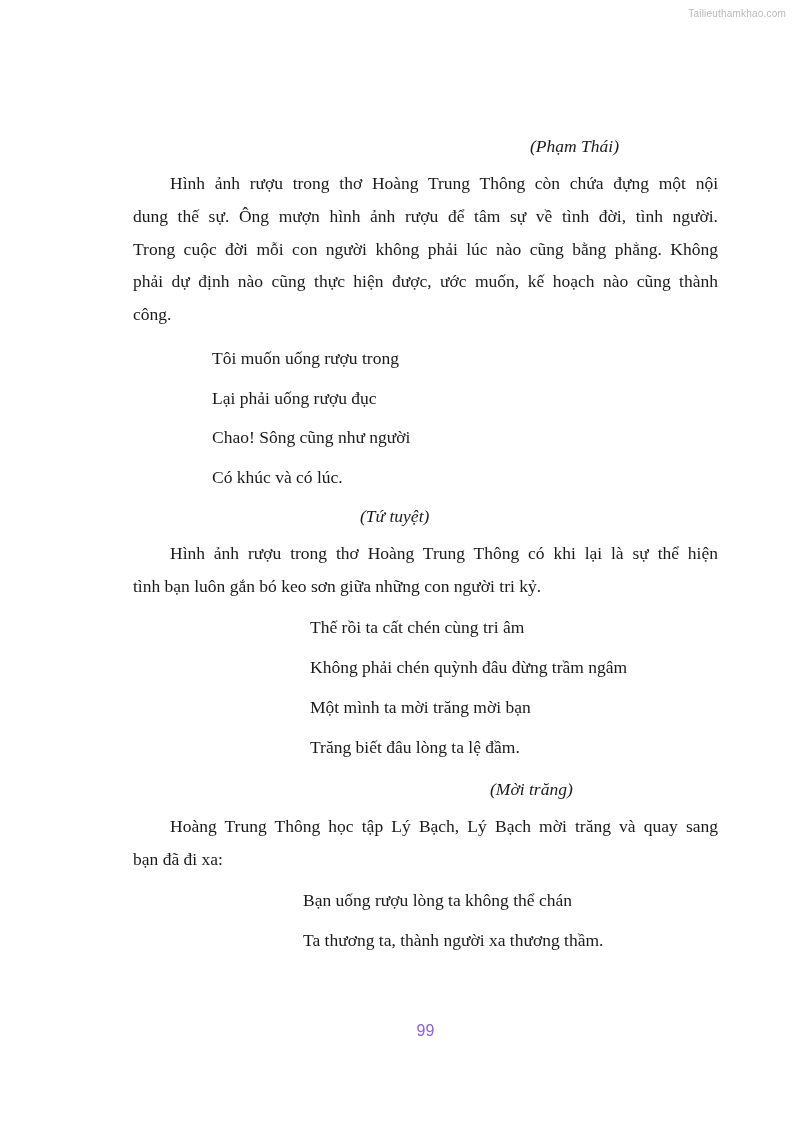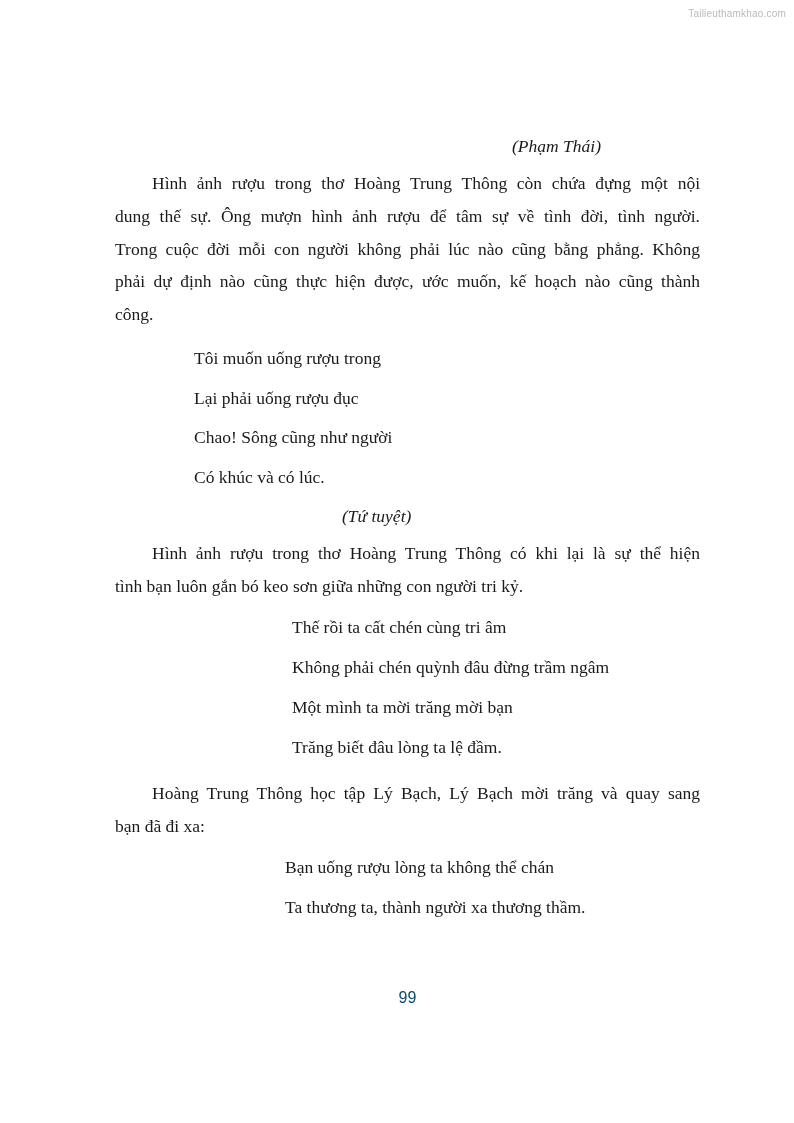--- a/index.html
+++ b/index.html
@@ -14,21 +14,21 @@
   .watermark {
     position: absolute;
     top: 8px; right: 8px;
     font-family: "Liberation Sans", sans-serif;
     font-size: 10px;
     color: #b9b9b9;
     letter-spacing: 0.2px;
   }
   .content {
     position: absolute;
-    left: 115px; top: 0;
+    left: 133px; top: 0;
     width: 585px;
     font-size: 17.5px;
   }
   .attribution {
     font-style: italic;
     line-height: 22px;
     white-space: nowrap;
   }
   .attr-pham-thai { margin-top: 135px; padding-left: 397px; }
   .attr-tu-tuyet  { margin-top: 7px;  padding-left: 227px; }
@@ -50,21 +50,21 @@
   }
   .poem-1 { margin-top: 8px; margin-left: 79px; }
   .poem-2 { margin-top: 6px; margin-left: 177px; }
   .poem-3 { margin-top: 5px; margin-left: 170px; }
   .page-number {
     margin-top: 60px;
     text-align: center;
     font-family: "Liberation Sans", sans-serif;
     font-size: 16px;
     line-height: 22px;
-    color: #0c4a6e;
+    color: #8b5cf6;
   }
 </style>
 </head>
 <body>
 
 <div class="watermark">Tailieuthamkhao.com</div>
 
 <div class="content">
 
   <div class="attribution attr-pham-thai">(Phạm Thái)</div>
@@ -91,20 +91,21 @@
     <div class="pline last">tình bạn luôn gắn bó keo sơn giữa những con người tri kỷ.</div>
   </div>
 
   <div class="poem poem-2">
     <div class="vline">Thế rồi ta cất chén cùng tri âm</div>
     <div class="vline">Không phải chén quỳnh đâu đừng trầm ngâm</div>
     <div class="vline">Một mình ta mời trăng mời bạn</div>
     <div class="vline">Trăng biết đâu lòng ta lệ đầm.</div>
   </div>
 
+  <div class="attribution attr-moi-trang">(Mời trăng)</div>
 
   <div class="para">
     <div class="pline first">Hoàng Trung Thông học tập Lý Bạch, Lý Bạch mời trăng và quay sang</div>
     <div class="pline last">bạn đã đi xa:</div>
   </div>
 
   <div class="poem poem-3">
     <div class="vline">Bạn uống rượu lòng ta không thể chán</div>
     <div class="vline">Ta thương ta, thành người xa thương thầm.</div>
   </div>

